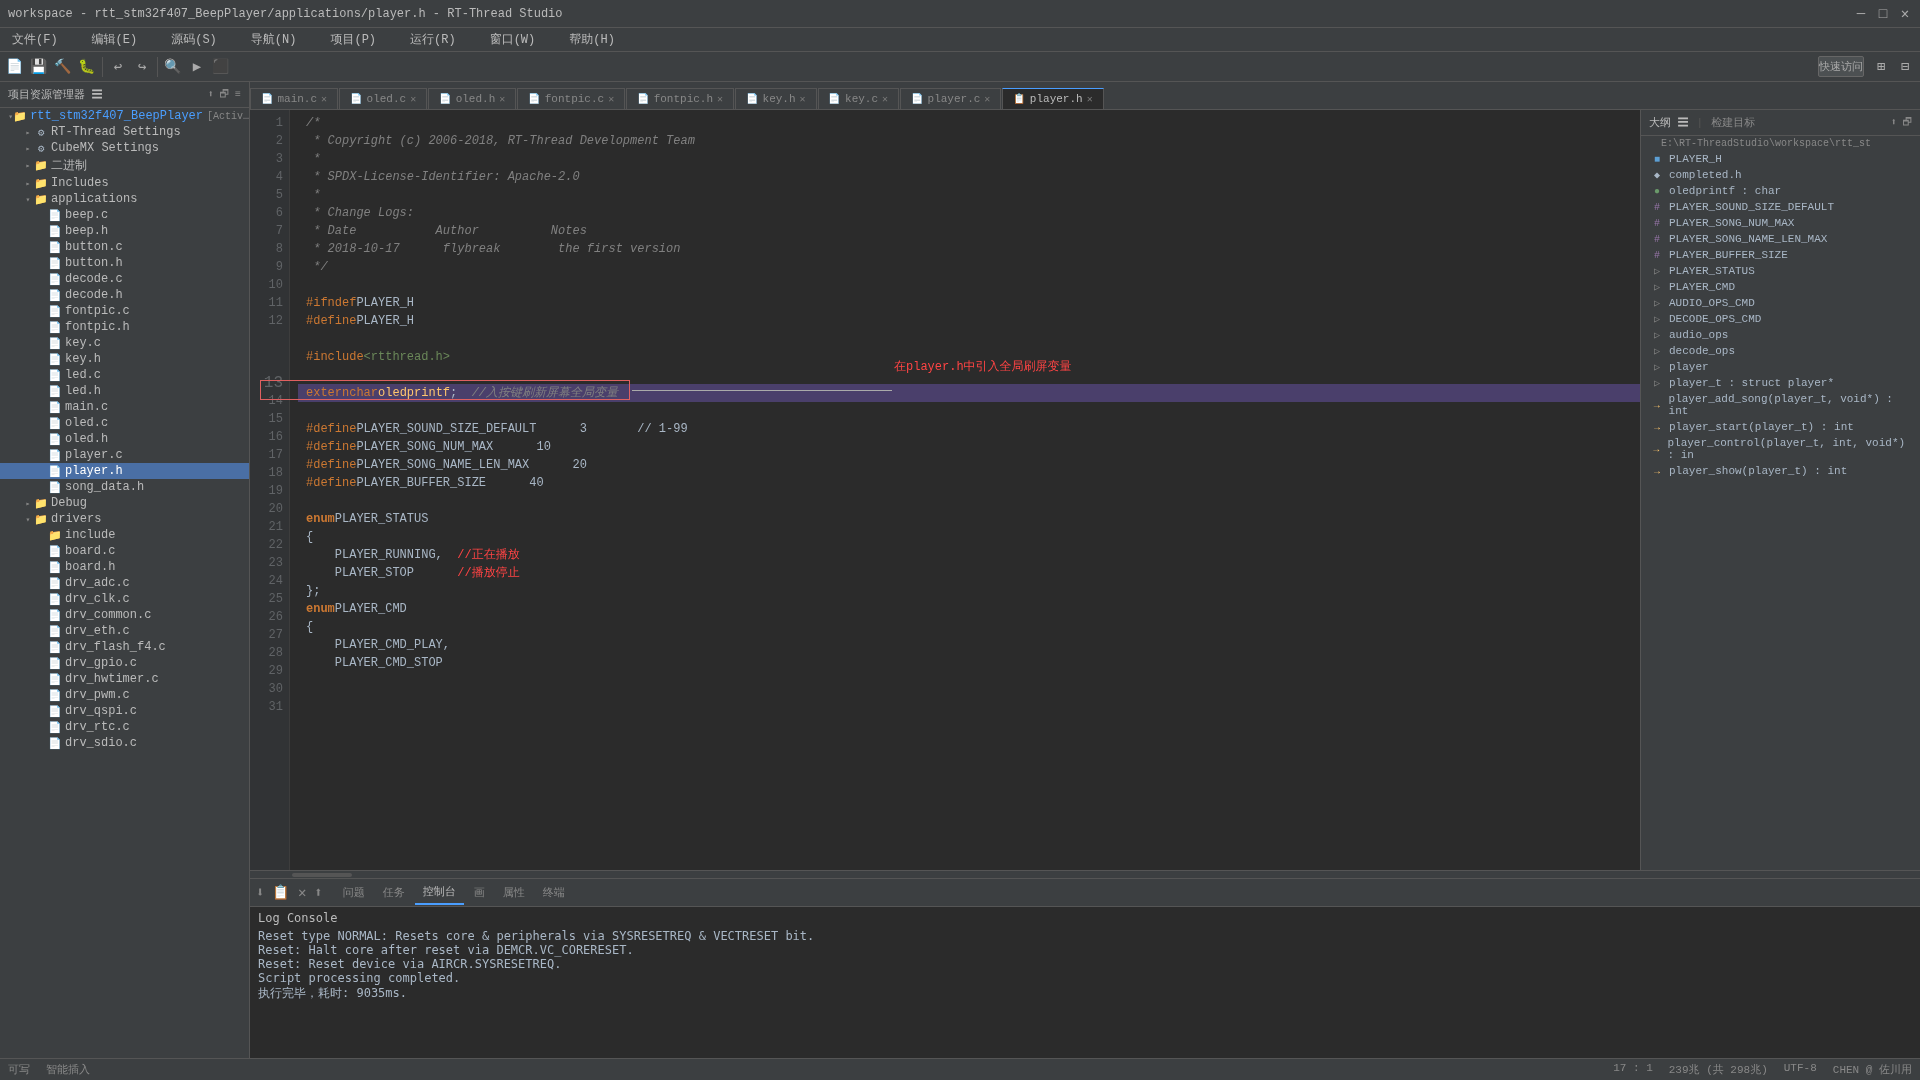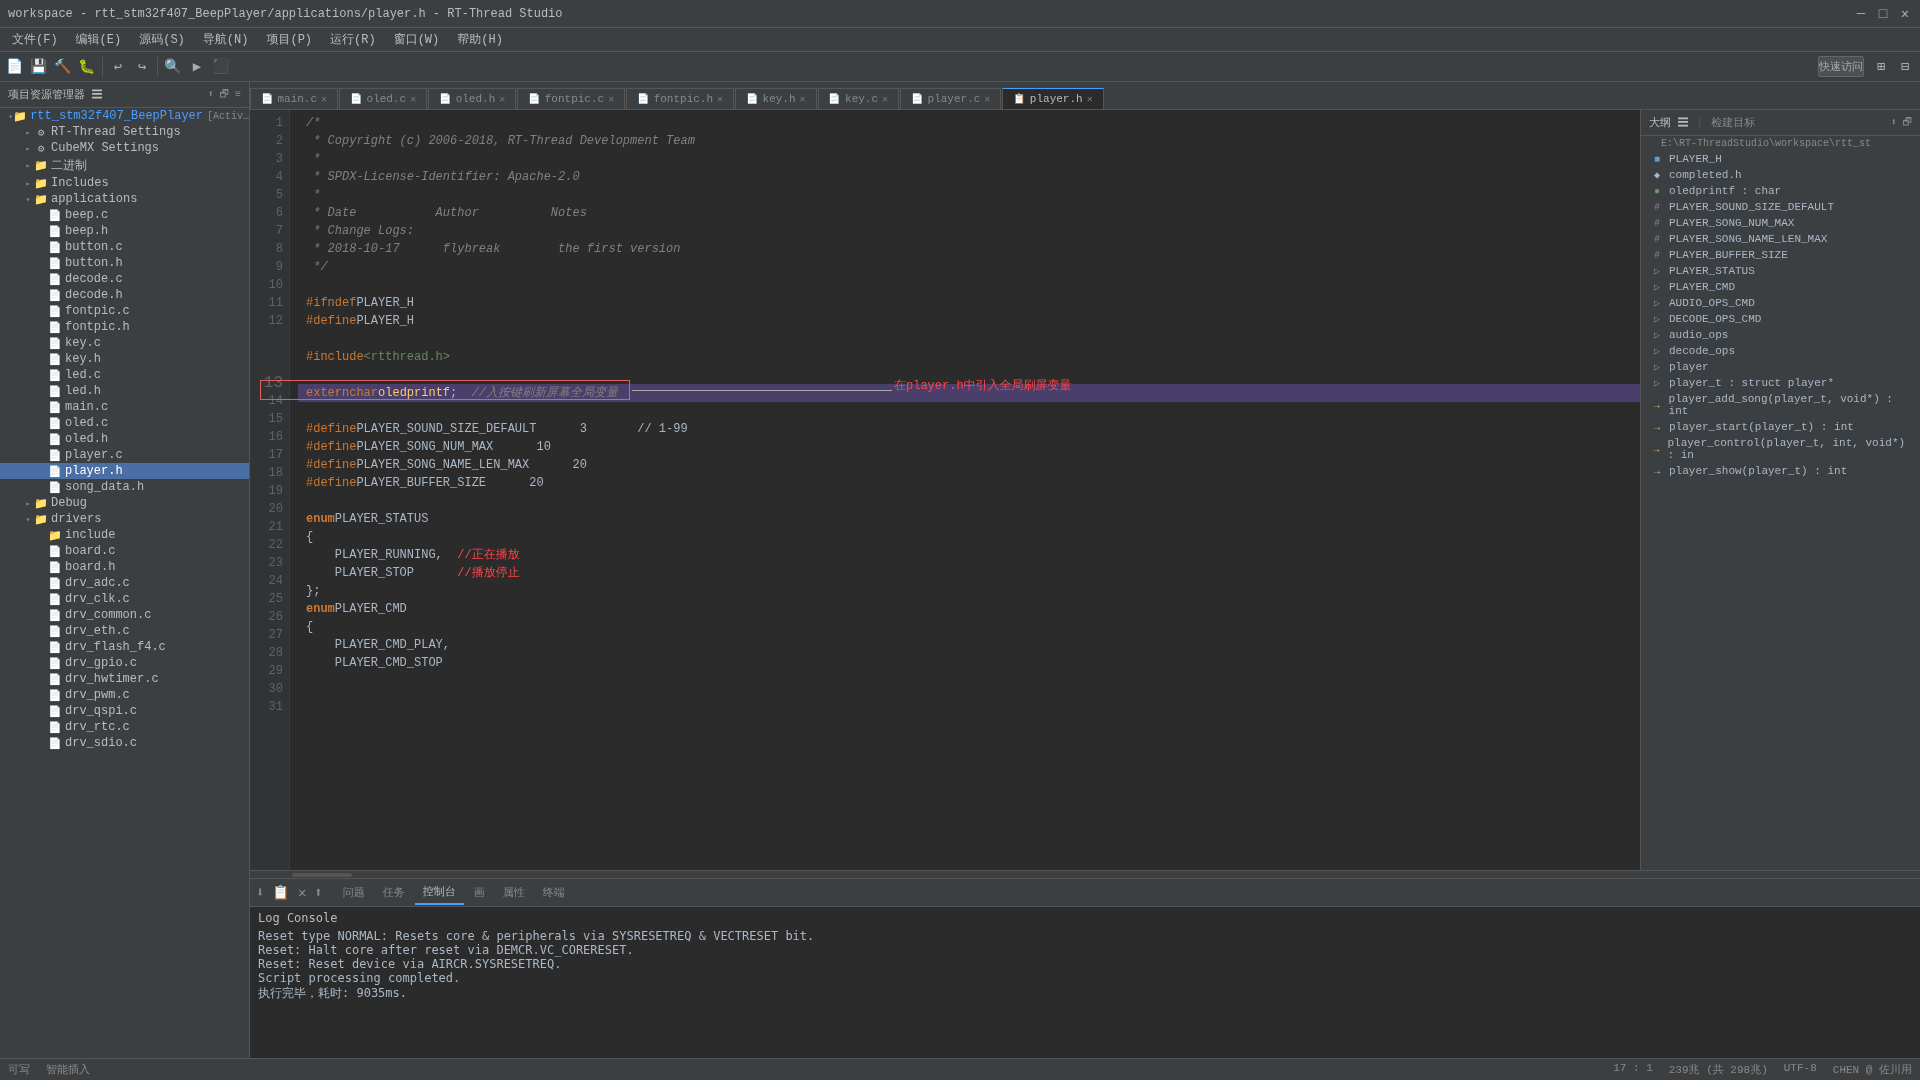--- a/index.html
+++ b/index.html
@@ -4,21 +4,21 @@
   <style>
     * { margin: 0; padding: 0; box-sizing: border-box; }
     body { font-family: 'Consolas', 'Courier New', monospace; font-size: 12px; background: #2b2b2b; color: #a9b7c6; width: 1920px; height: 1080px; overflow: hidden; display: flex; flex-direction: column; }
 
     
     .title-bar { background: #3c3f41; height: 28px; display: flex; align-items: center; padding: 0 8px; color: #bbbbbb; font-size: 12px; border-bottom: 1px solid #555; }
     .title-bar-controls { display: flex; gap: 8px; margin-left: auto; }
     .title-bar-btn { width: 14px; height: 14px; display: flex; align-items: center; justify-content: center; color: #aaa; cursor: pointer; font-size: 14px; }
 
     
-    .menu-bar { background: #3c3f41; height: 24px; display: flex; align-items: center; padding: 0 4px; border-bottom: 1px solid #555; gap: 2px; }
+    .menu-bar { background: #3c3f41; height: 24px; display: flex; align-items: center; padding: 0 4px; border-bottom: 1px solid #555; gap: 18px; }
     .menu-item { padding: 2px 8px; color: #bbbbbb; font-size: 12px; cursor: pointer; }
 
     
     .toolbar { background: #3c3f41; height: 30px; display: flex; align-items: center; padding: 0 4px; border-bottom: 1px solid #555; gap: 2px; }
     .toolbar-btn { width: 22px; height: 22px; display: flex; align-items: center; justify-content: center; color: #aaa; cursor: pointer; font-size: 14px; border: 1px solid transparent; border-radius: 2px; }
     .toolbar-sep { width: 1px; height: 20px; background: #555; margin: 0 2px; }
     .toolbar-right { margin-left: auto; }
     .quick-access { background: #4c5052; border: 1px solid #666; padding: 2px 0; color: #aaa; font-size: 11px; cursor: pointer; border-radius: 2px; }
 
     
@@ -431,55 +431,55 @@
             <div style="line-height: 18px; font-size: 12px;">29</div>
             <div style="line-height: 18px; font-size: 12px;">30</div>
             <div style="line-height: 18px; font-size: 12px;">31</div>
           </div>
         <div class="code-content" id="code-content" style="position:relative;">
             <div class="code-line"><span class="tok-comment">/*</span></div>
             <div class="code-line"><span class="tok-comment"> * Copyright (c) 2006-2018, RT-Thread Development Team</span></div>
             <div class="code-line"><span class="tok-comment"> *</span></div>
             <div class="code-line"><span class="tok-comment"> * SPDX-License-Identifier: Apache-2.0</span></div>
             <div class="code-line"><span class="tok-comment"> *</span></div>
+            <div class="code-line"><span class="tok-comment"> * Change Logs:</span></div>
             <div class="code-line"><span class="tok-comment"> * Date           Author          Notes</span></div>
-            <div class="code-line"><span class="tok-comment"> * Change Logs:</span></div>
             <div class="code-line"><span class="tok-comment"> * 2018-10-17      flybreak        the first version</span></div>
             <div class="code-line"><span class="tok-comment"> */</span></div>
             <div class="code-line"></div>
             <div class="code-line"><span class="tok-preproc">#ifndef</span> <span class="tok-normal">PLAYER_H</span></div>
             <div class="code-line"><span class="tok-preproc">#define</span> <span class="tok-normal">PLAYER_H</span></div>
             <div class="code-line"></div>
             <div class="code-line"><span class="tok-preproc">#include</span> <span class="tok-string">&lt;rtthread.h&gt;</span></div>
             <div class="code-line"></div>
             <div class="code-line extern-highlight"><span class="tok-extern">extern</span> <span class="tok-extern">char</span> <span class="tok-func">oledprintf</span><span class="tok-normal">;  </span>  <span class="tok-comment">//入按键刷新屏幕全局变量</span></div>
             <div class="code-line"></div>
             <div class="code-line"><span class="tok-preproc">#define</span> <span class="tok-normal">PLAYER_SOUND_SIZE_DEFAULT      3       // 1-99</span></div>
             <div class="code-line"><span class="tok-preproc">#define</span> <span class="tok-normal">PLAYER_SONG_NUM_MAX      10</span></div>
             <div class="code-line"><span class="tok-preproc">#define</span> <span class="tok-normal">PLAYER_SONG_NAME_LEN_MAX      20</span></div>
-            <div class="code-line"><span class="tok-preproc">#define</span> <span class="tok-normal">PLAYER_BUFFER_SIZE      20</span></div>
+            <div class="code-line"><span class="tok-preproc">#define</span> <span class="tok-normal">PLAYER_BUFFER_SIZE      40</span></div>
             <div class="code-line"></div>
             <div class="code-line"><span class="tok-keyword">enum</span> <span class="tok-type">PLAYER_STATUS</span></div>
             <div class="code-line"><span class="tok-normal">{</span></div>
             <div class="code-line"><span class="tok-type">    PLAYER_RUNNING,  </span><span class="tok-cn">//正在播放</span></div>
             <div class="code-line"><span class="tok-type">    PLAYER_STOP      </span><span class="tok-cn">//播放停止</span></div>
             <div class="code-line"><span class="tok-normal">};</span></div>
             <div class="code-line"><span class="tok-keyword">enum</span> <span class="tok-type">PLAYER_CMD</span></div>
             <div class="code-line"><span class="tok-normal">{</span></div>
             <div class="code-line"><span class="tok-type">    PLAYER_CMD_PLAY,</span></div>
             <div class="code-line"><span class="tok-type">    PLAYER_CMD_STOP</span></div>
           </div>
 
         <div style="position:absolute; top:0; left:0; width:100%; height:100%; pointer-events:none; overflow:hidden;">
 
           <div style="position:absolute; top:270px; left:10px; width:370px; height:20px; border:1.5px solid #e06060;"></div>
 
           <div style="position:absolute; top:280px; left:382px; width:260px; height:1px; border-top:1px solid #aaa;"></div>
 
-          <div style="position:absolute; top:267px; left:644px; color:#ff4444; font-size:12px;">在player.h中引入全局刷屏变量</div>
+          <div style="position:absolute; top:248px; left:644px; color:#ff4444; font-size:12px;">在player.h中引入全局刷屏变量</div>
         </div>
       </div>
 
       <div class="outline-panel">
         <div class="outline-header" style="display:flex; gap:8px;">
           <span>大纲 ☰</span>
           <span style="color:#555">|</span>
           <span style="font-size:11px; color:#888">检建目标</span>
           <span style="margin-left:auto; font-size:10px; color:#888">⬆ 🗗</span>
         </div>

